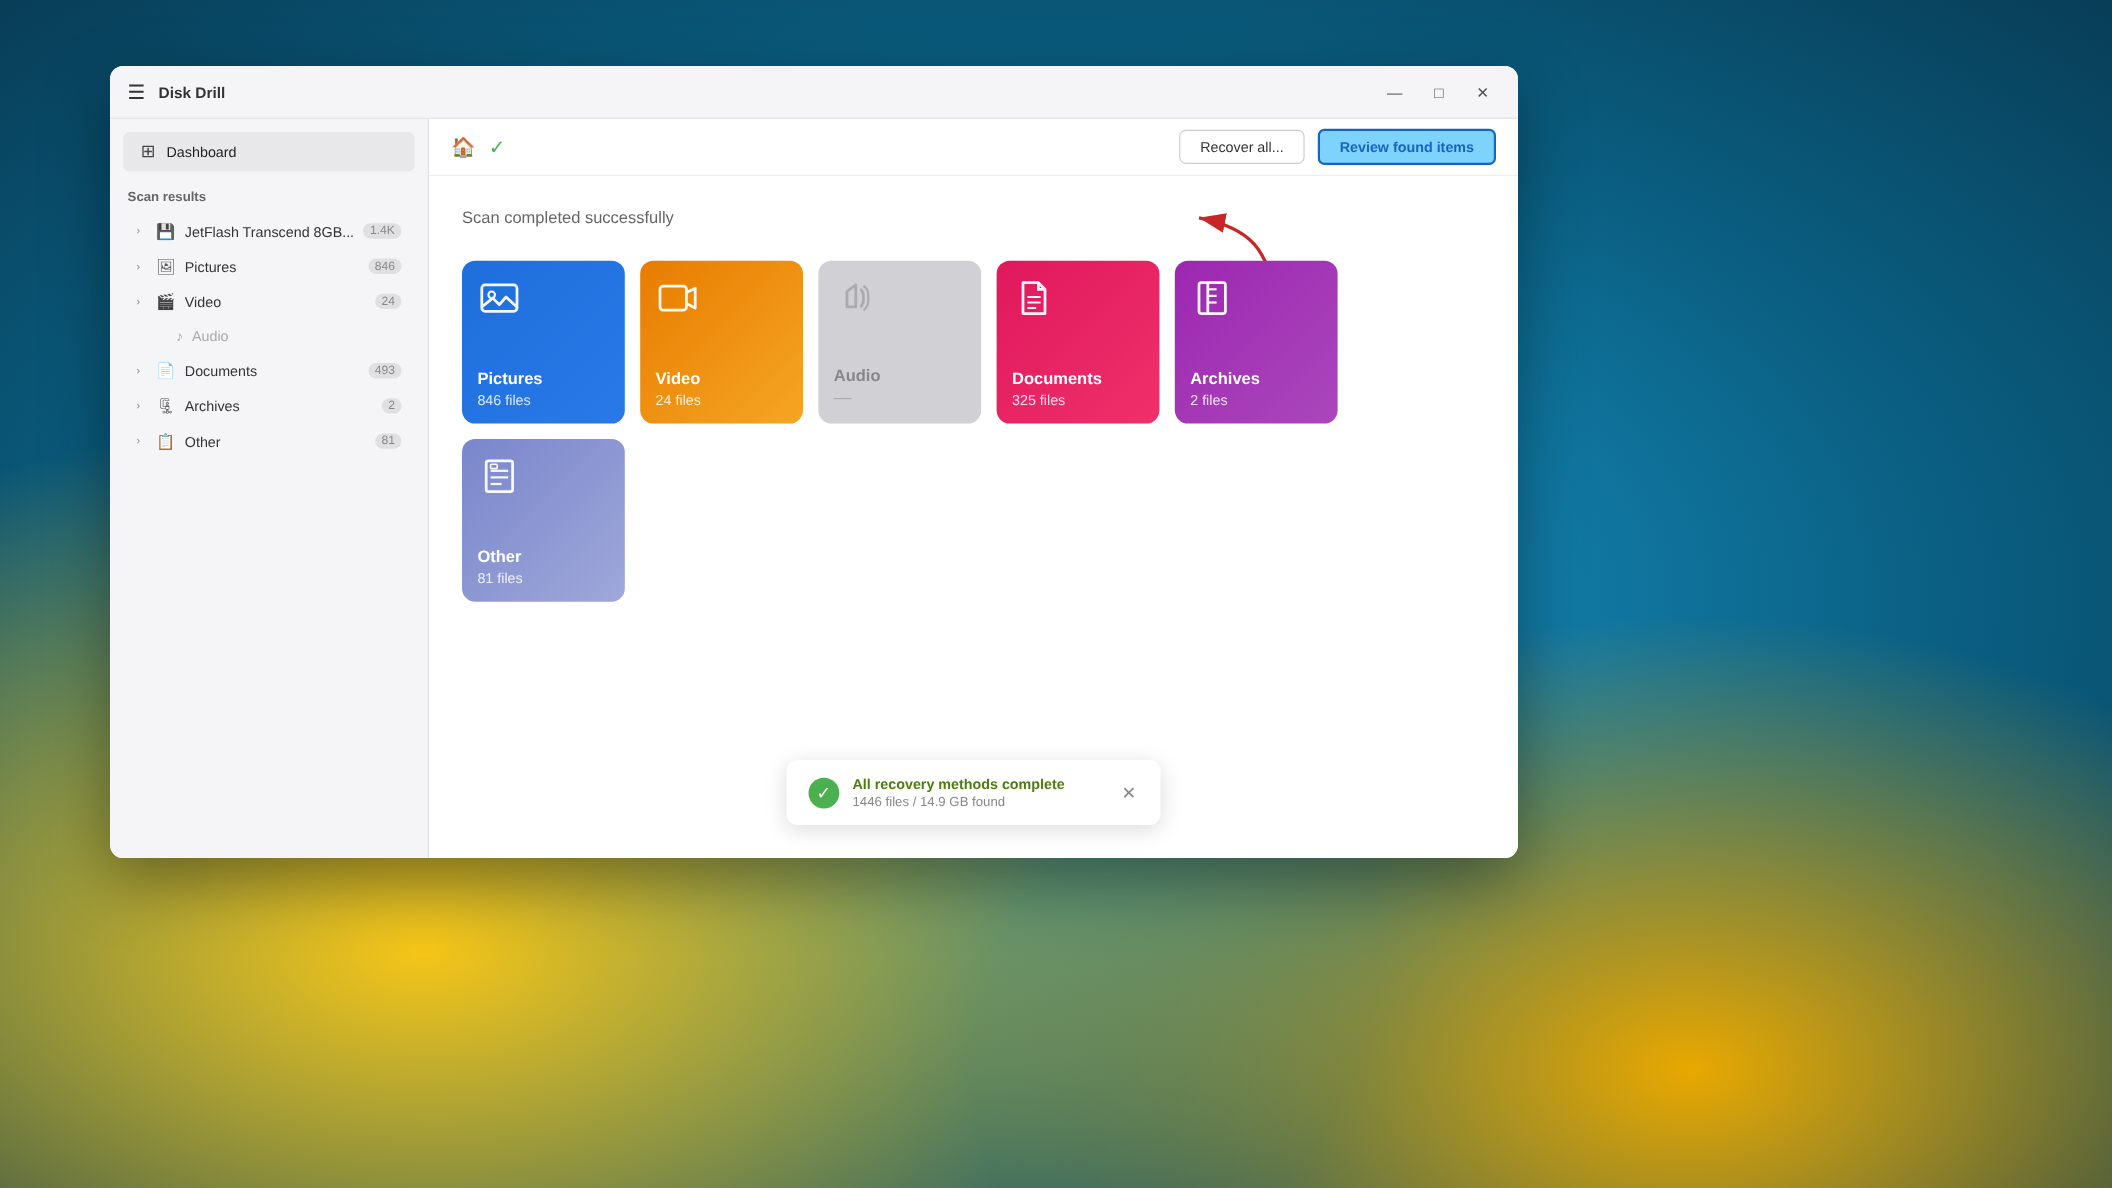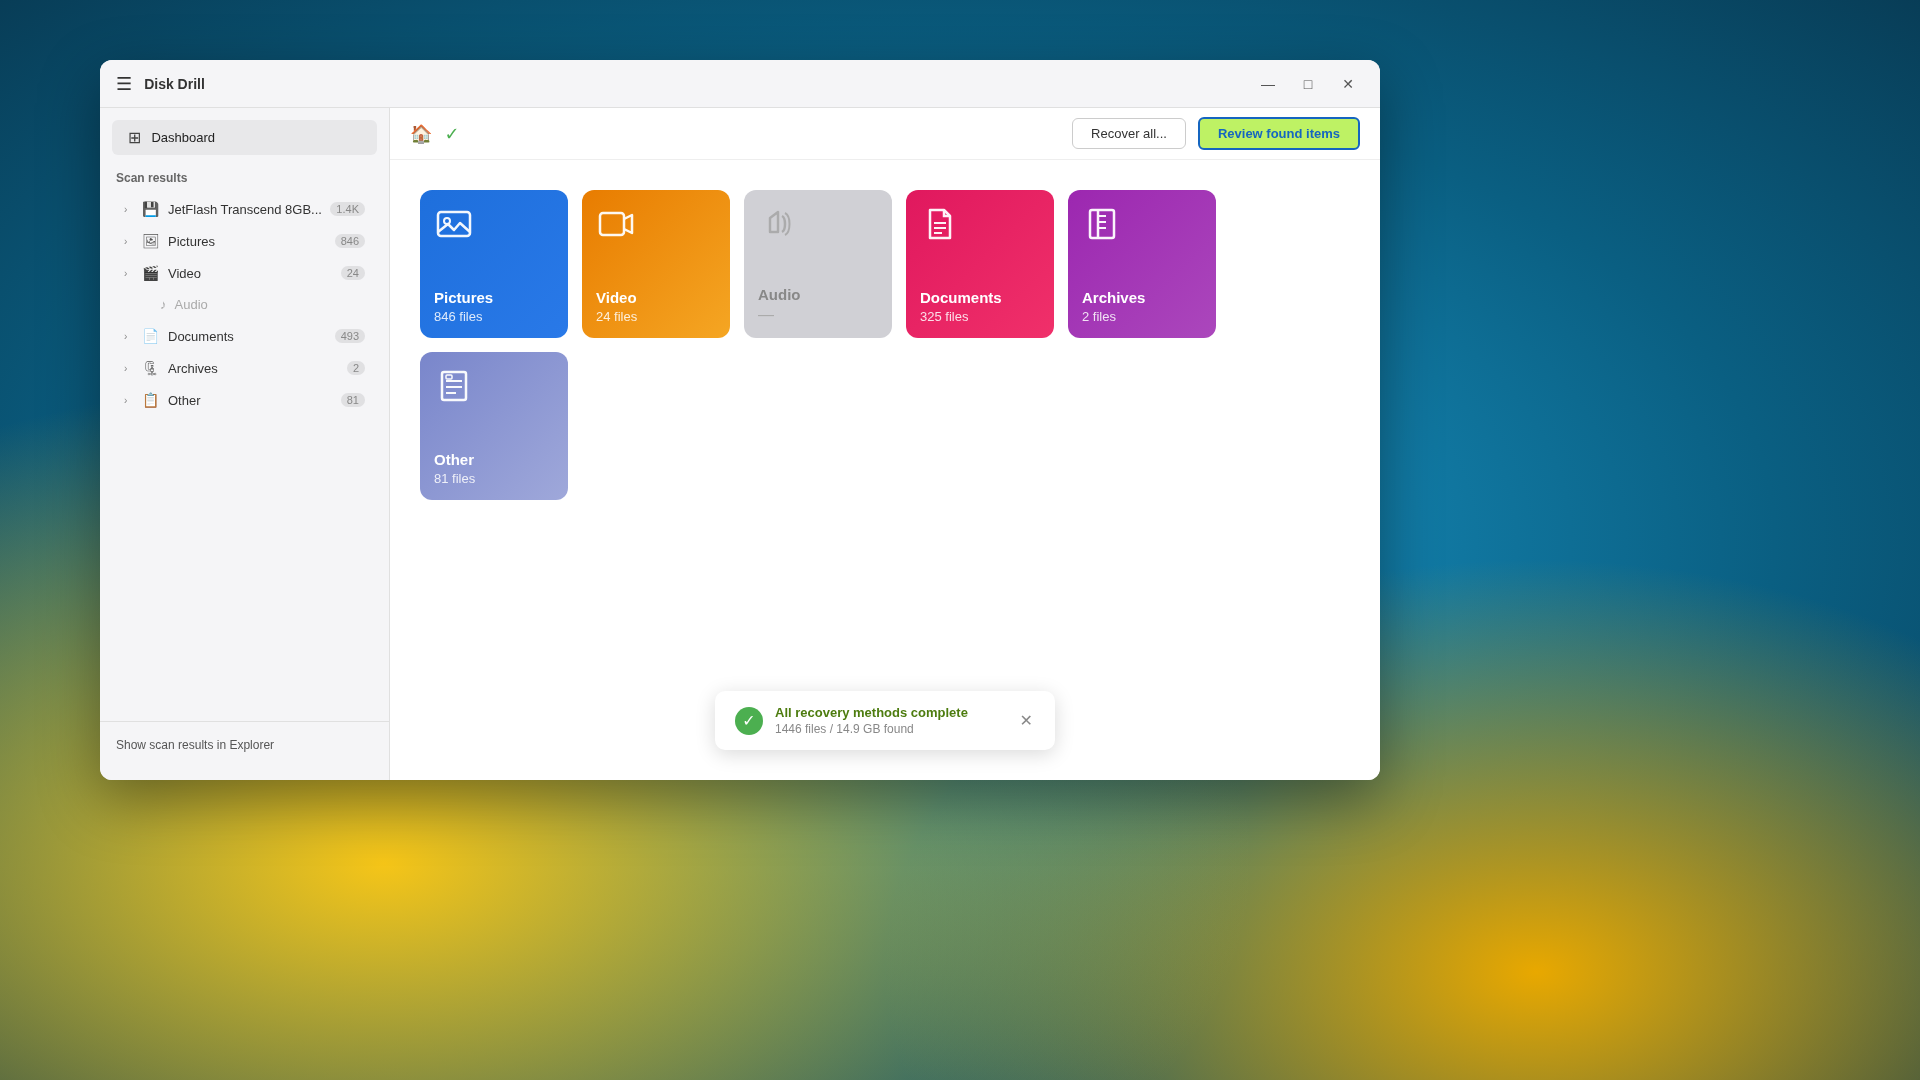--- a/index.html
+++ b/index.html
@@ -206,21 +206,21 @@
       border-radius: 6px;
       background: white;
       cursor: pointer;
       font-size: 13px;
       color: #333;
     }
     .review-btn {
       padding: 7px 18px;
       border: 2px solid #1565c0;
       border-radius: 6px;
-      background: #bef264;
+      background: #7dd3fc;
       cursor: pointer;
       font-size: 13px;
       font-weight: 600;
       color: #1565c0;
     }
     .content-body {
       flex: 1;
       padding: 30px 30px;
       position: relative;
     }
@@ -406,23 +406,20 @@
         <span class="sidebar-item-count">2</span>
       </div>
 
       <div class="sidebar-item">
         <span class="sidebar-chevron">›</span>
         <span class="sidebar-item-icon">📋</span>
         <span class="sidebar-item-label">Other</span>
         <span class="sidebar-item-count">81</span>
       </div>
 
-      <div class="sidebar-bottom">
-        <button class="sidebar-show-btn">Show scan results in Explorer</button>
-      </div>
     </div>
 
     <div class="content">
       <div class="content-header">
         <span class="header-home-icon">🏠</span>
         <span class="header-check-icon">✓</span>
         <div class="header-spacer"></div>
         <button class="recover-all-btn">Recover all...</button>
         <button class="review-btn">Review found items</button>
       </div>
@@ -431,20 +428,21 @@
 
         <svg class="arrow-annotation" viewBox="0 0 120 90">
           <defs>
             <marker id="arrowhead" markerWidth="8" markerHeight="6" refX="8" refY="3" orient="auto">
               <polygon points="0 0, 8 3, 0 6" fill="#c62828"></polygon>
             </marker>
           </defs>
           <path d="M 100 80 C 90 40, 80 20, 30 10" stroke="#c62828" stroke-width="3" fill="none" marker-end="url(#arrowhead)"></path>
         </svg>
 
+        <div class="found-subtitle">Scan completed successfully</div>
 
         <div class="category-grid">
 
           <div class="category-card pictures">
             <span class="category-icon">
               <svg width="36" height="36" viewBox="0 0 36 36" fill="none">
                 <rect x="2" y="6" width="32" height="24" rx="3" stroke="white" stroke-width="2.5" fill="none"></rect>
                 <circle cx="11" cy="15" r="3" stroke="white" stroke-width="2" fill="none"></circle>
                 <polyline points="2,26 12,18 18,24 24,17 34,26" stroke="white" stroke-width="2.5" fill="none" stroke-linejoin="round"></polyline>
               </svg>

